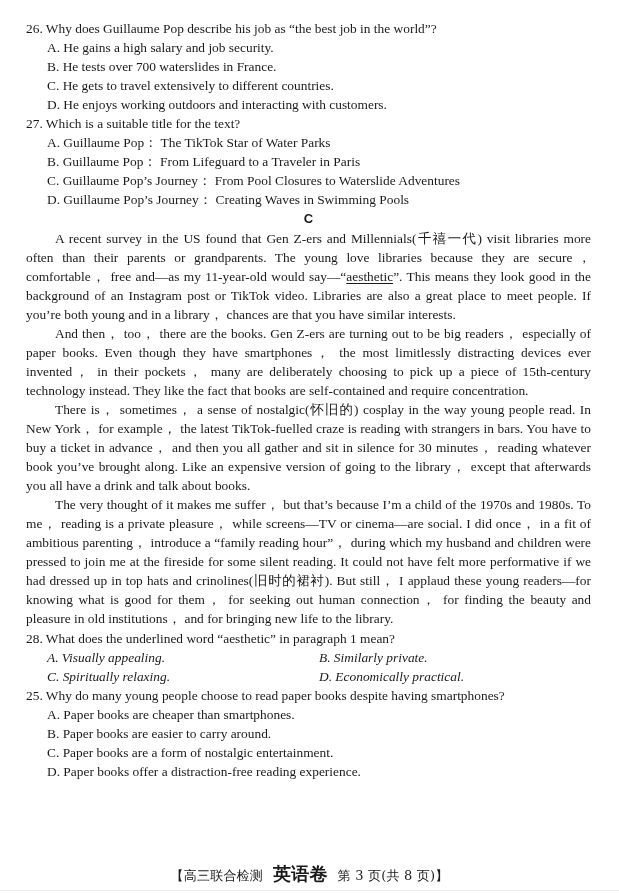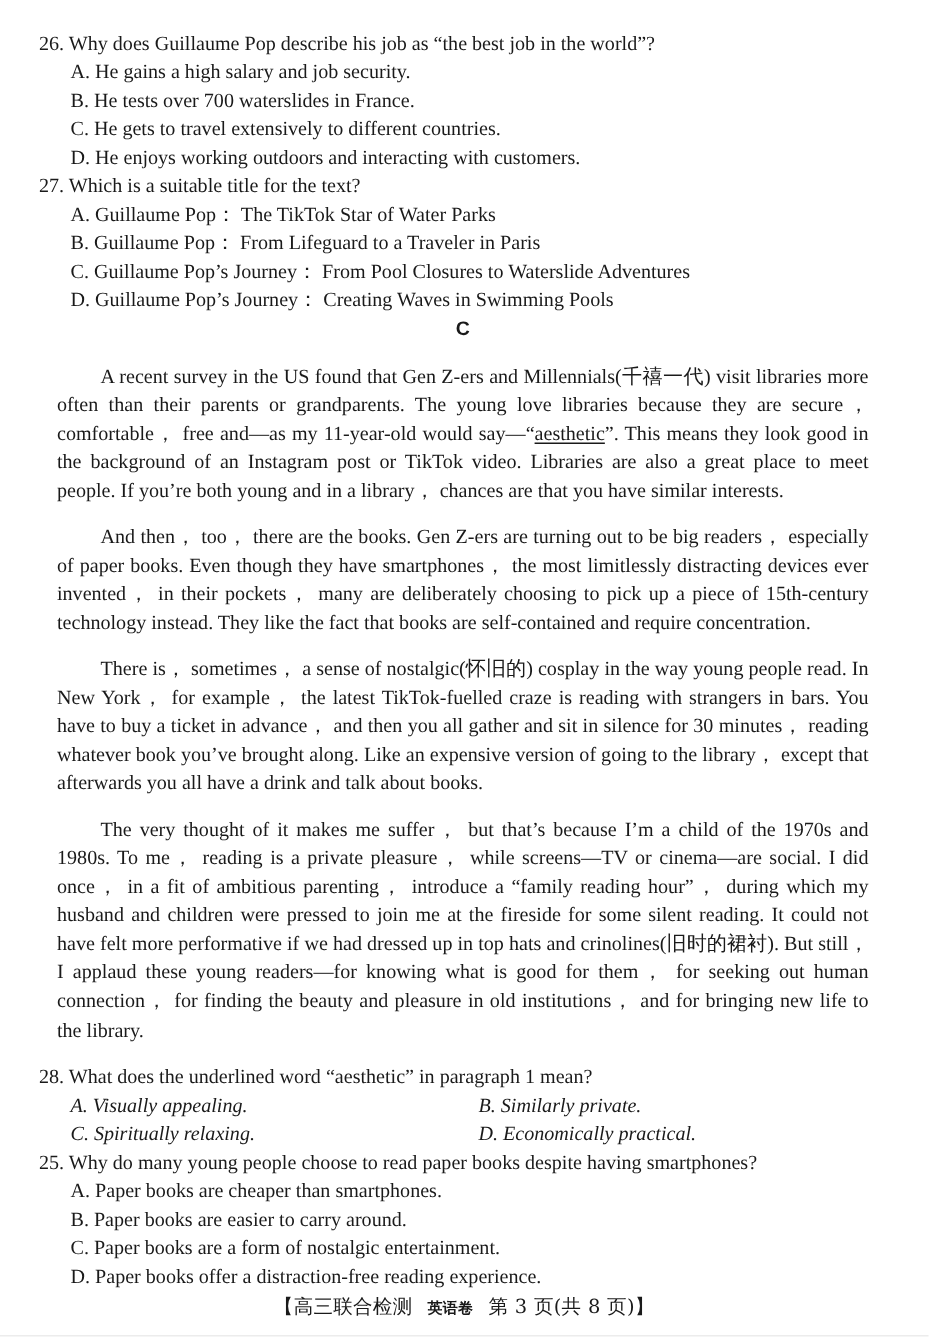--- a/index.html
+++ b/index.html
@@ -6,25 +6,25 @@
   body { width: 619px; height: 893px; overflow: hidden; position: relative;
          font-family: "Liberation Serif", "DejaVu Serif", serif; color: #1a1a1a; }
   .page { position: absolute; left: 0; top: 0; width: 619px; height: 893px; background: #fff; }
   .content { position: absolute; left: 26px; top: 19px; width: 565px; font-size: 13.4px; line-height: 19.05px; }
   .line { white-space: nowrap; height: 19.05px; }
   .q-stem { padding-left: 0; }
   .opt { padding-left: 21px; }
   .opt-row { display: flex; padding-left: 21px; font-style: italic; }
   .opt-row .col { width: 283px; white-space: nowrap; }
   .section-letter { text-align: center; font-weight: bold; font-family: "Liberation Sans", "DejaVu Sans", sans-serif; font-size: 13px; }
-  .para { text-align: justify; text-align-last: left; text-indent: 29px; margin: 12px; }
+  .para { text-align: justify; text-align-last: left; text-indent: 29px; margin: 0; }
   .para u { text-decoration: underline; text-underline-offset: 2px; }
   .footer { position: absolute; left: 0; top: 862px; width: 619px; text-align: center; font-size: 13px;
             font-family: "DejaVu Serif", "Liberation Serif", serif; letter-spacing: 0.2px; }
-  .footer .bold { font-weight: bold; margin: 0 10px; font-family: "DejaVu Sans", sans-serif; font-size: 10px; }
+  .footer .bold { font-weight: bold; margin: 0 10px; font-family: "DejaVu Sans", sans-serif; font-size: 18px; }
   .bottom-rule { position: absolute; left: 0; top: 890px; width: 619px; height: 1px; background: #ececec; }
 </style>
 </head>
 <body>
 
 <div class="page">
   <div class="content">
 
     <div>
       <div class="line q-stem">26. Why does Guillaume Pop describe his job as “the best job in the world”?</div>

